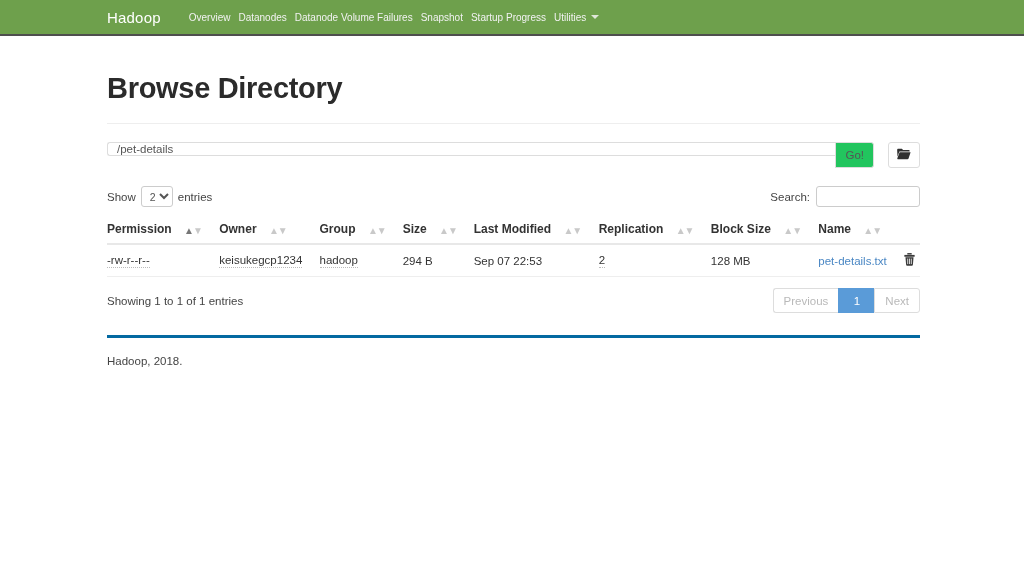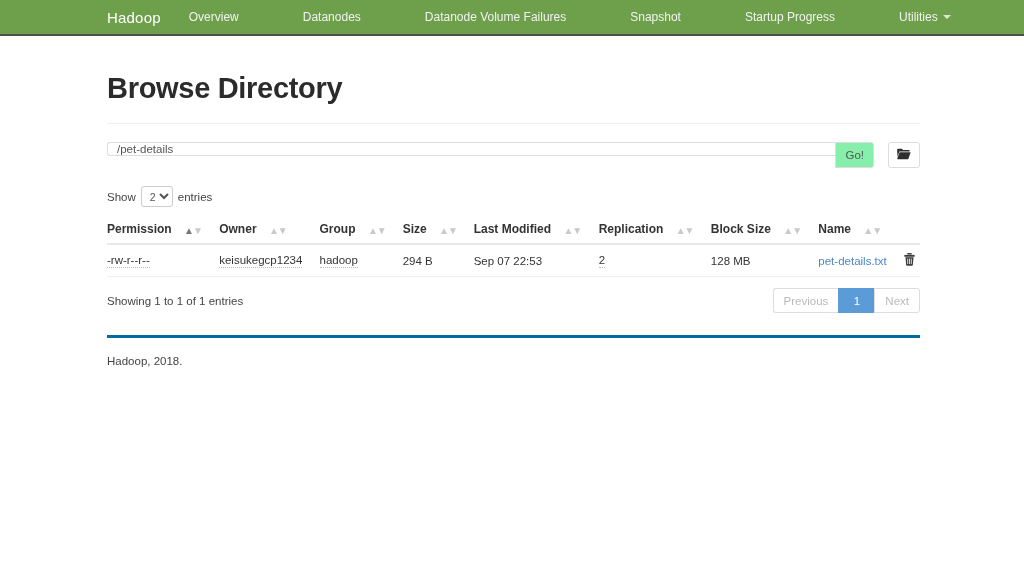--- a/index.html
+++ b/index.html
@@ -24,22 +24,22 @@
   .navbar-brand {
     color: #ffffff;
     font-size: 15px;
     letter-spacing: .2px;
     margin-right: 28px;
     cursor: pointer;
   }
   .nav-links { display: flex; align-items: center; }
   .nav-link {
     color: #f2f2f2;
-    font-size: 12px;
-    padding: 0 32px;
+    font-size: 10px;
+    padding: 0 4px;
     cursor: pointer;
     text-decoration: none;
     display: inline-flex;
     align-items: center;
   }
   .nav-link:first-child { padding-left: 0; }
   .caret {
     display: inline-block;
     width: 0; height: 0;
     margin-left: 5px;
@@ -88,21 +88,21 @@
     color: #555;
     font-family: "Liberation Sans", sans-serif;
     background: #fff;
     outline: none;
   }
   .go-btn {
     height: 26px;
     min-width: 38px;
     border: 1px solid #ddd;
     border-radius: 0 3px 3px 0;
-    background: #86efac;
+    background: #22c55e;
     color: #555;
     font-size: 11.5px;
     font-family: "Liberation Sans", sans-serif;
     cursor: pointer;
     padding: 0 9px;
   }
   .folder-btn {
     height: 26px;
     width: 32px;
     margin-left: 14px;
@@ -296,20 +296,24 @@
   <div class="controls">
     <div class="length-ctl">
       <span>Show</span>
       <select class="length-select">
         <option>25</option>
         <option>50</option>
         <option>100</option>
       </select>
       <span>entries</span>
     </div>
+    <div class="filter-ctl">
+      <label>Search:</label>
+      <input class="search-input" type="text" placeholder="" style="">
+    </div>
   </div>
 
   <table class="dt">
     <thead>
       <tr>
         <th>
           <span>Permission</span>
           <span class="sort-ico active"><span class="up">▲</span><span class="dn">▼</span></span>
         </th>
         <th>

